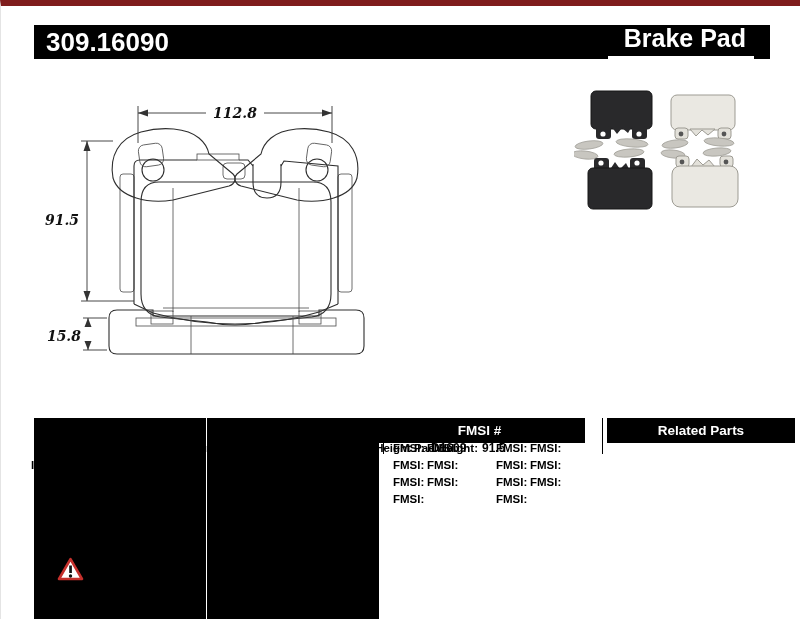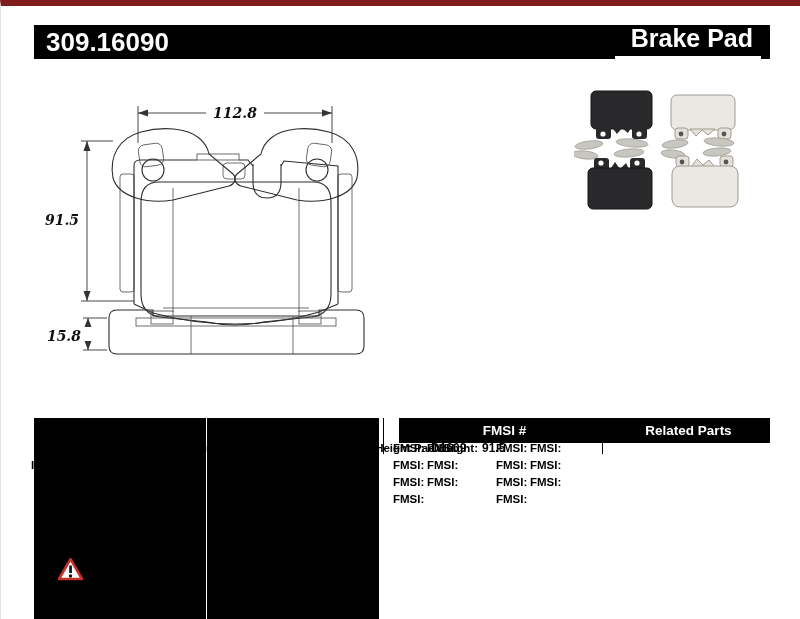--- a/index.html
+++ b/index.html
@@ -5,21 +5,21 @@
   html,body{margin:0;padding:0;background:#fff;}
   #page{position:relative;width:800px;height:619px;background:#fff;overflow:hidden;
         font-family:"Liberation Sans",sans-serif;border-top:6px solid #7f1d1d;border-left:1px solid #e4e4e4;}
 
   
   .topbar{position:absolute;left:33px;top:19px;width:736px;height:34px;background:#000;
           display:flex;justify-content:space-between;align-items:center;box-sizing:border-box;
           padding-left:12px;}
   .part-number{color:#fff;font-weight:bold;font-size:26px;letter-spacing:0px;}
   .product-name{color:#fff;font-weight:bold;font-size:25px;
-          border-bottom:3px solid #fff;padding:0 8px 3px 16px;margin-right:9px;align-self:flex-end;}
+          border-bottom:3px solid #fff;padding:0 8px 3px 16px;margin-right:16px;align-self:flex-end;}
 
   
   .drawing-svg{position:absolute;left:30px;top:85px;}
   .photo-svg{position:absolute;left:573px;top:78px;}
   .dimtext{font-family:"DejaVu Serif","Liberation Serif",serif;font-style:italic;font-weight:bold;
            font-size:14px;fill:#111;}
   .wmtext{font-family:"Liberation Sans",sans-serif;font-style:italic;font-weight:bold;
           font-size:10px;fill:#d2d2d2;letter-spacing:1px;}
   .ln{stroke:#2e2e2e;fill:none;stroke-width:1.1px;}
   .lnt{stroke:#4a4a4a;fill:none;stroke-width:0.8px;}
@@ -168,24 +168,24 @@
       <circle cx="108" cy="78" r="2.4" fill="#555"></circle>
       <circle cx="152" cy="78" r="2.4" fill="#555"></circle>
     </g>
   </svg>
 
   <div class="thbox thsplit" style="left:33px;width:345px;">
 
     <div class="thdiv"></div>
 
   </div>
-  <div class="thbox" style="left:398px;width:211px;">
+  <div class="thbox" style="left:373px;width:211px;">
     <span>FMSI #</span>
   </div>
-  <div class="thbox" style="left:606px;width:163px;">
+  <div class="thbox" style="left:606px;width:188px;">
     <span>Related Parts</span>
   </div>
   <div class="col-rule" style="left:382px;"></div>
   <div class="col-rule" style="left:601px;"></div>
 
   <div class="spec-col grid-a" style="left:30px;">
     <div>
         <span class="sl">Inner Pad Width:</span>
         <span class="sv">112.8</span>
       </div>

